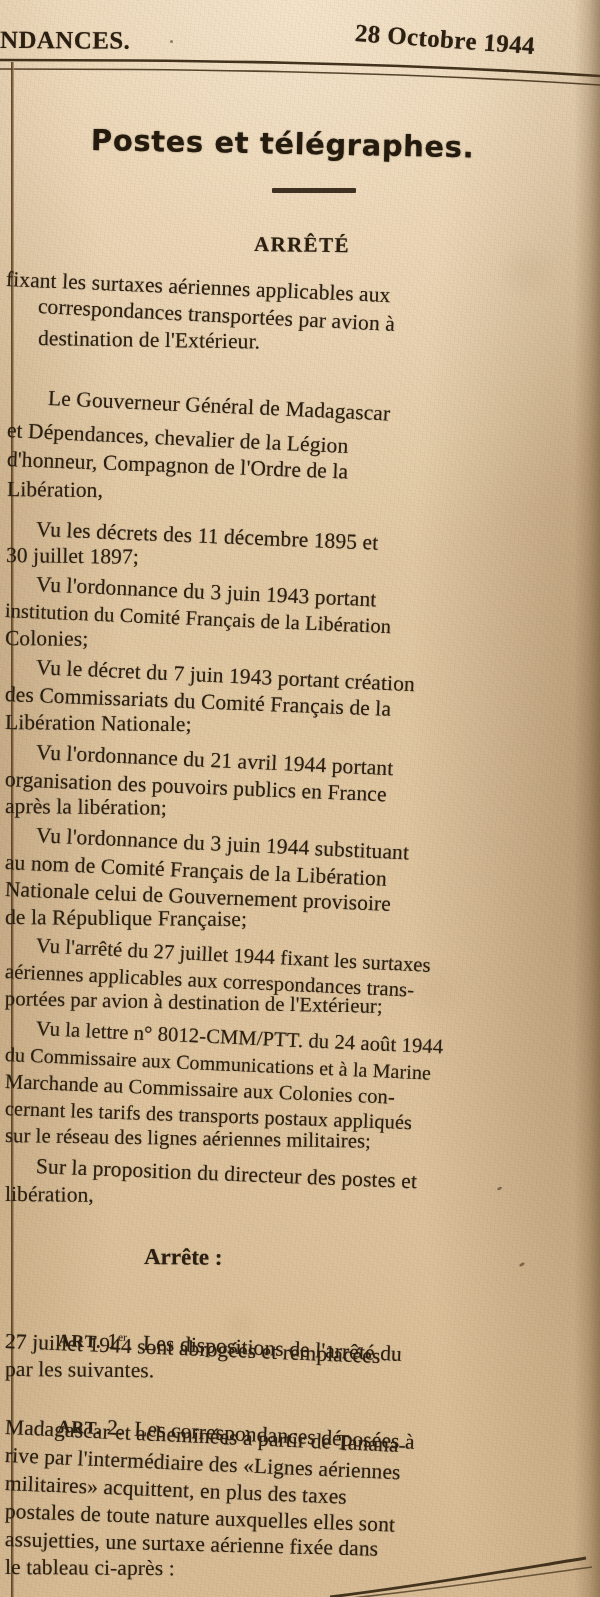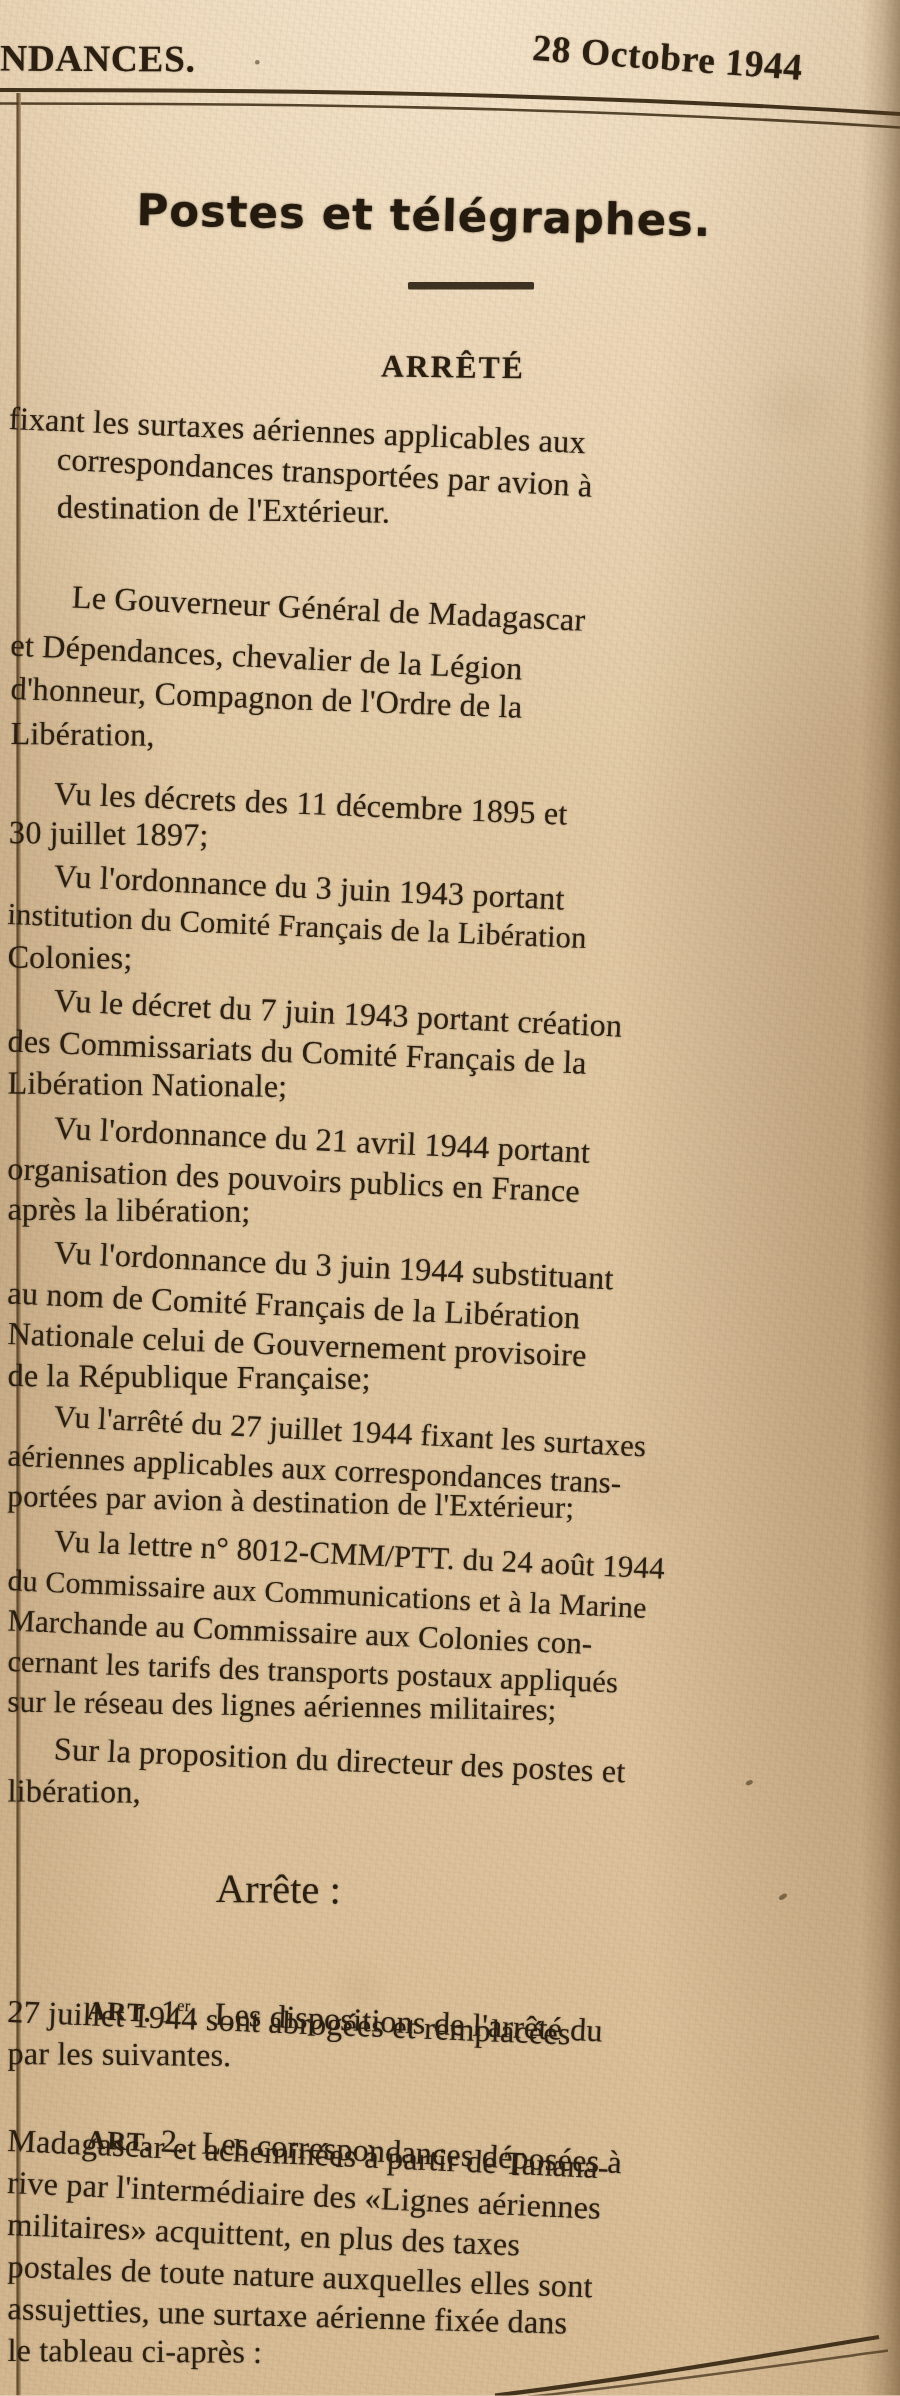--- a/index.html
+++ b/index.html
@@ -75,21 +75,21 @@
   .sub-head{
     font-weight:700;font-size:21px;letter-spacing:1.4px;
   }
   .body{
     font-size:21.5px;letter-spacing:.1px;
   }
   .smallcaps{
     font-size:17.5px;letter-spacing:1.1px;font-weight:700;
   }
   .sup{font-size:11px;vertical-align:super;}
-  .arrete-c{font-size:27px;}
+  .arrete-c{font-size:23px;font-weight:bold;}
 
   
   .dash{
     position:absolute;left:253px;top:188px;width:84px;height:5px;
     background:#2b1f11;border-radius:1px;opacity:.9;
   }
   
   .speck{position:absolute;background:#3a2a17;border-radius:50%;opacity:.55;}
 </style>
 </head>

